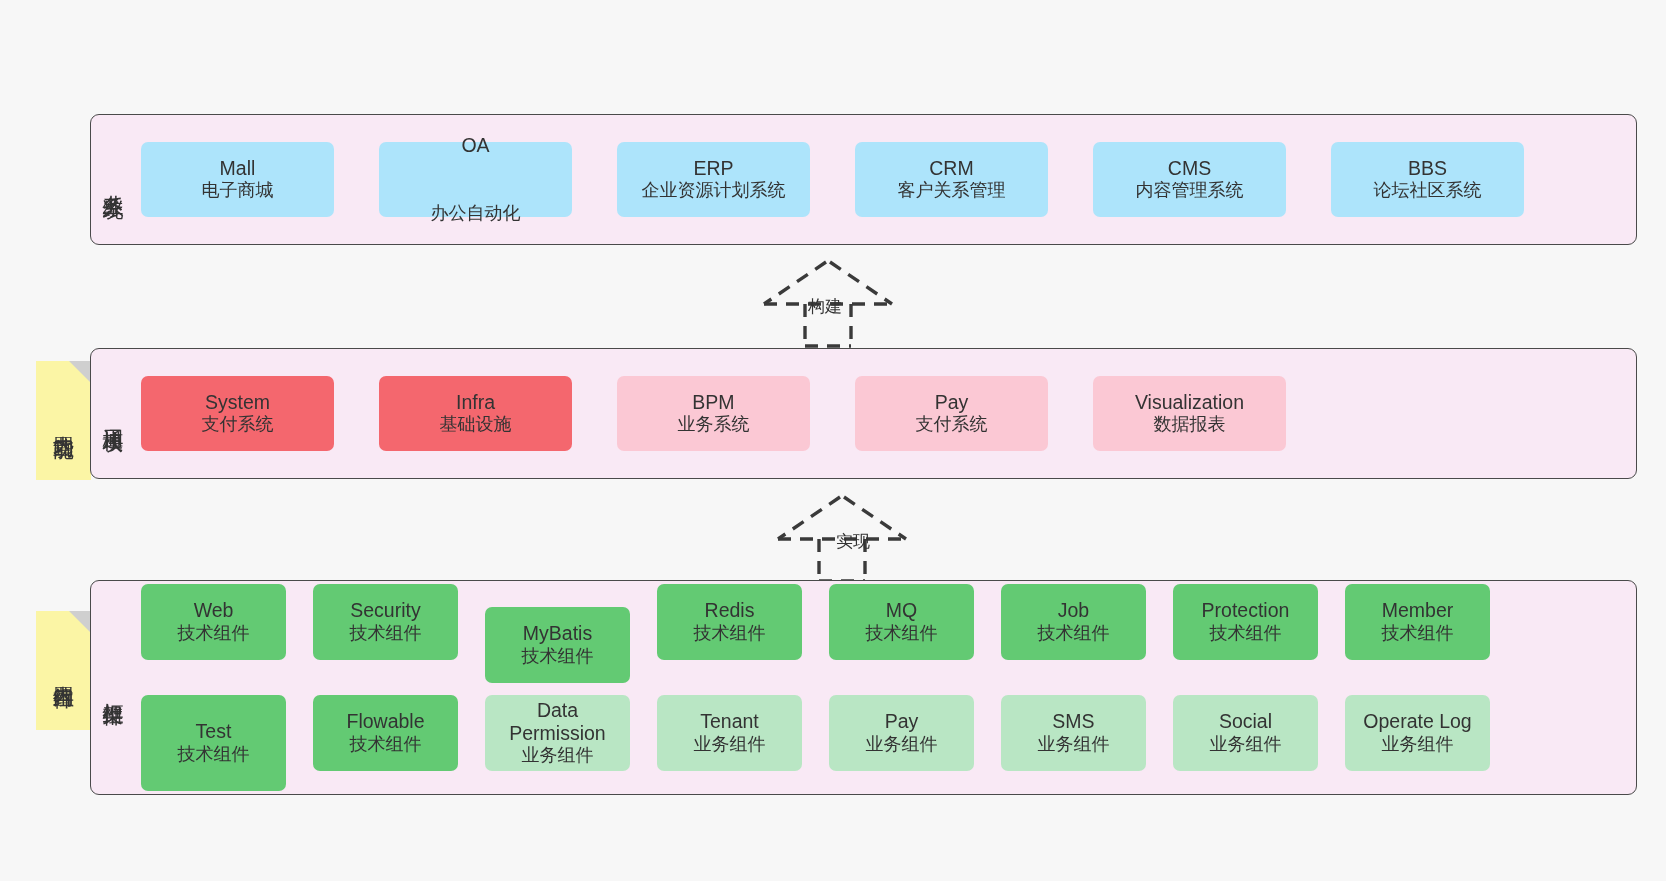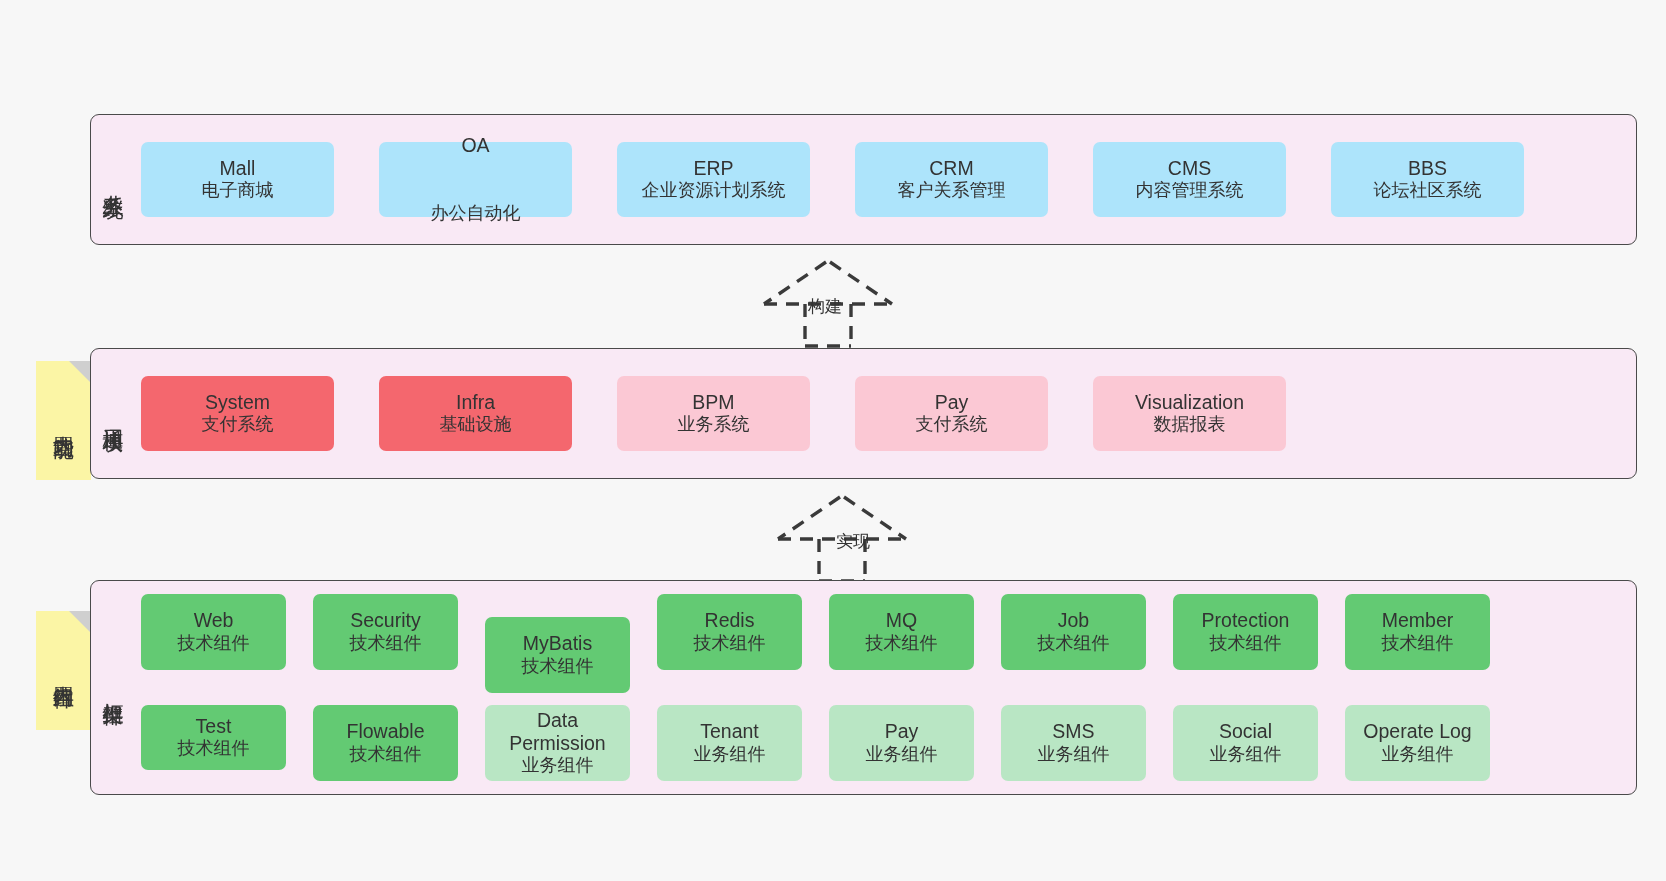--- a/index.html
+++ b/index.html
@@ -253,21 +253,21 @@
           <div class="card" style="background: rgb(99, 202, 115); width: 145px; height: 76px; margin-right: 27px;">
             <div class="t1" style="white-space: nowrap;">Protection</div>
             <div class="t2">技术组件</div>
           </div>
           <div class="card" style="background: rgb(99, 202, 115); width: 145px; height: 76px; margin-right: 0px;">
             <div class="t1" style="white-space: nowrap;">Member</div>
             <div class="t2">技术组件</div>
           </div>
         </div>
       <div class="row" id="row-fw-2">
-          <div class="card" style="background: rgb(99, 202, 115); width: 145px; height: 65px; margin-right: 27px;">
+          <div class="card" style="background: rgb(99, 202, 115); width: 145px; height: 96px; margin-right: 27px;">
             <div class="t1" style="white-space: nowrap;">Test</div>
             <div class="t2">技术组件</div>
           </div>
           <div class="card" style="background: rgb(99, 202, 115); width: 145px; height: 76px; margin-right: 27px;">
             <div class="t1" style="white-space: nowrap;">Flowable</div>
             <div class="t2">技术组件</div>
           </div>
           <div class="card three" style="background: rgb(185, 230, 196); width: 145px; height: 76px; margin-right: 27px;">
             <div class="t1" style="white-space: normal; width: 127px;">Data Permission</div>
             <div class="t2">业务组件</div>

